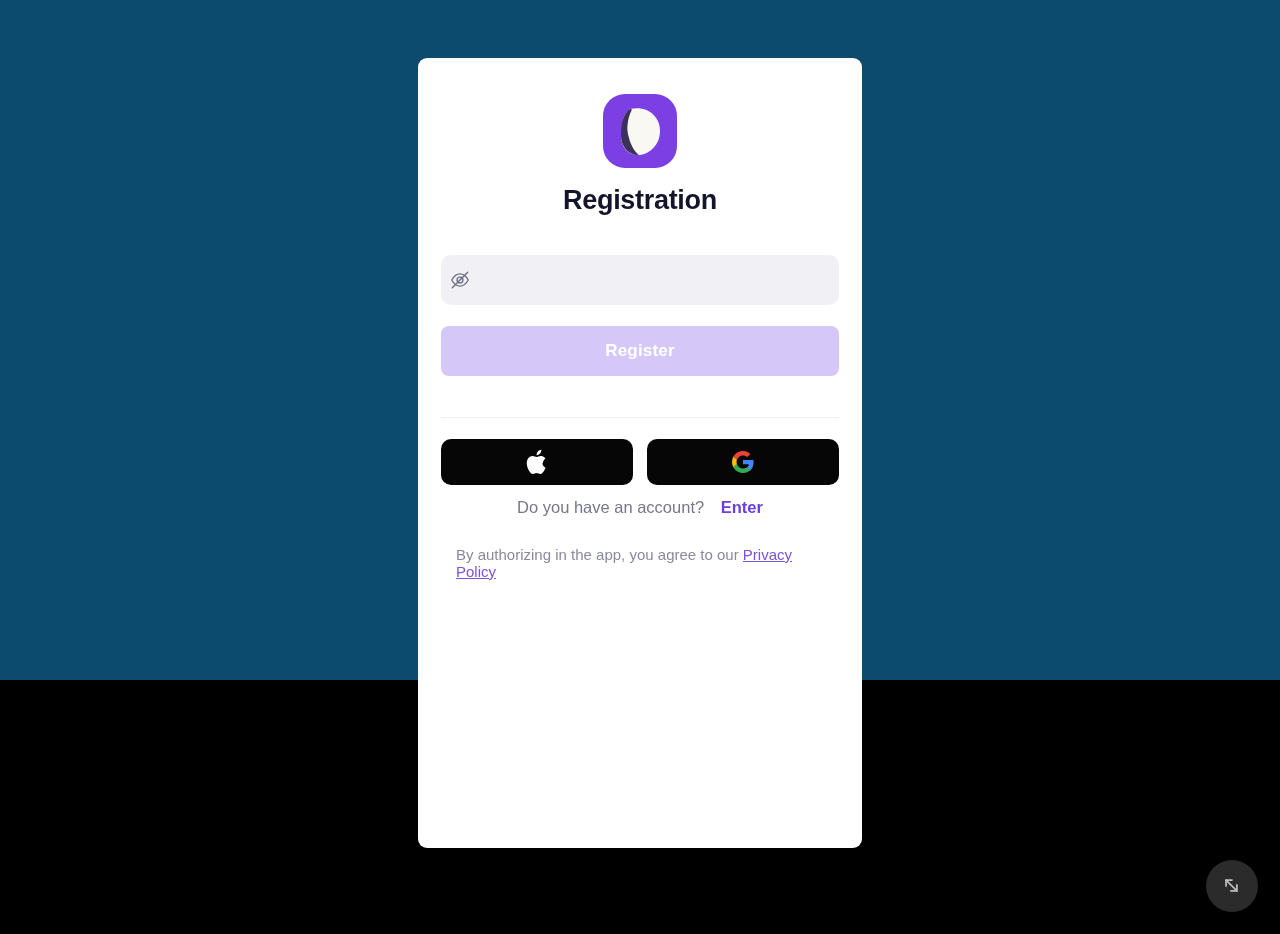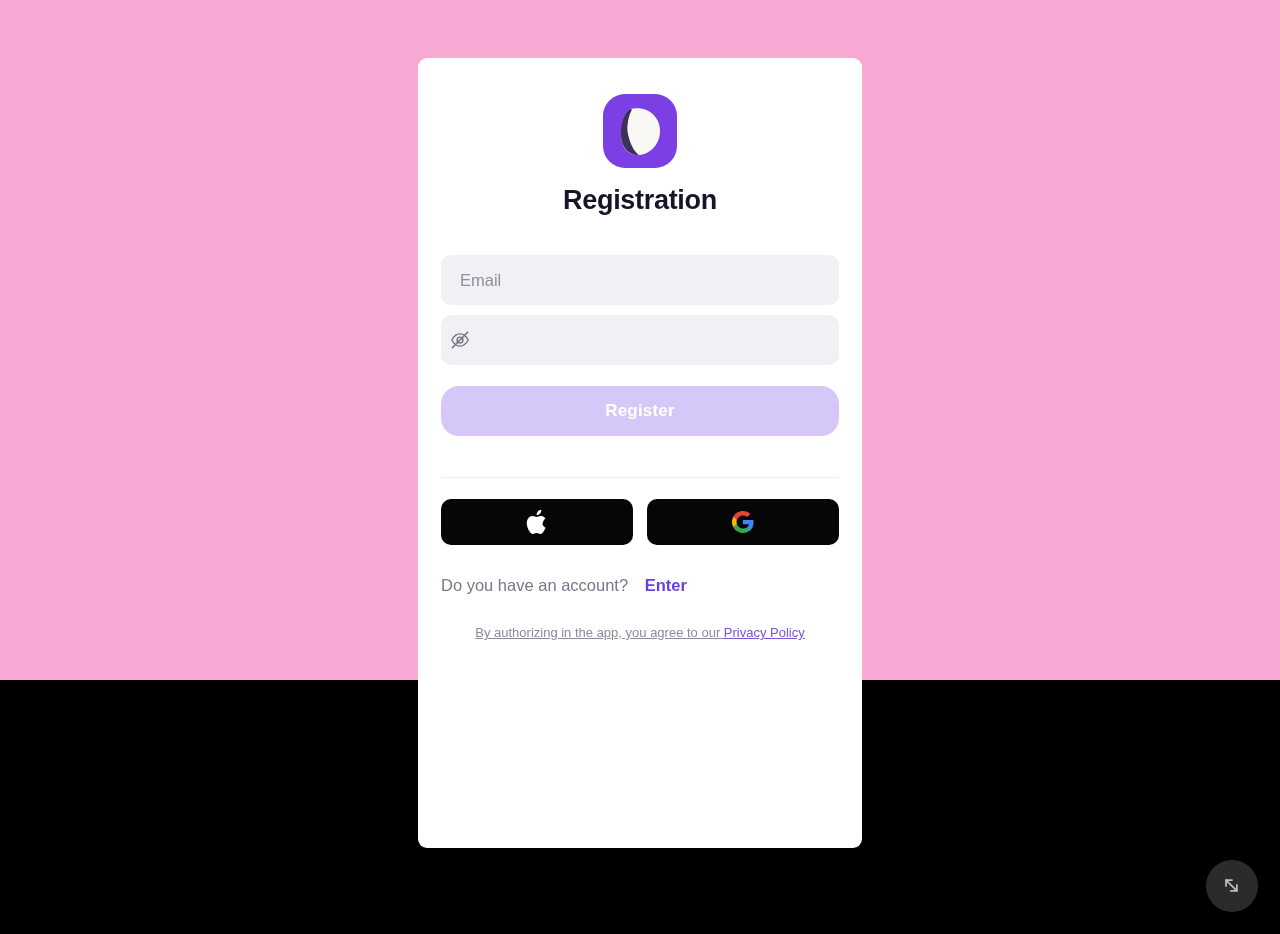--- a/index.html
+++ b/index.html
@@ -9,21 +9,21 @@
     height: 934px;
     background: #000000;
     font-family: "Liberation Sans", sans-serif;
     overflow: hidden;
   }
 
   #screen {
     position: relative;
     width: 1280px;
     height: 680px;
-    background: #f9a8d4;
+    background: #0c4a6e;
   }
 
   
   .auth-card {
     position: absolute;
     left: 418px;
     top: 58px;
     width: 444px;
     height: 790px;
     background: #ffffff;
@@ -100,21 +100,21 @@
     justify-content: center;
     cursor: pointer;
     padding-right: 6px;
   }
 
   
   .submit-btn {
     margin-top: 21px;
     height: 50px;
     border: none;
-    border-radius: 18px;
+    border-radius: 8px;
     background: #D5C8F8;
     color: #ffffff;
     font-family: "Liberation Sans", sans-serif;
     font-size: 17px;
     font-weight: bold;
     letter-spacing: 0.2px;
     cursor: default;
     text-align: center;
   }
 
@@ -138,41 +138,41 @@
     border: none;
     border-radius: 10px;
     display: flex;
     align-items: center;
     justify-content: center;
     cursor: pointer;
   }
 
   
   .account-line {
-    margin-top: 31px;
+    margin-top: 13px;
+    text-align: center;
     font-size: 16.5px;
     color: #77778A;
   }
   .account-line .enter-link {
     color: #6B3FE0;
     font-weight: bold;
     margin-left: 12px;
     text-decoration: none;
     cursor: pointer;
   }
 
   
   .terms {
     margin-top: 29px;
-    text-align: center;
-    font-size: 13px;
+    text-align: left;
+    font-size: 15px;
     line-height: 17px;
     color: #8A8A9C;
     padding: 0 15px;
-    text-decoration: underline;
   }
   .terms .policy-link {
     color: #7B52D8;
     text-decoration: underline;
     cursor: pointer;
   }
 
   
   .expand-fab {
     position: absolute;
@@ -204,23 +204,20 @@
           <path d="M12 4 C7 11 5 20 6 28 C7 38 13 46 20 50 C11 50 3 42 3 31 C3 18 6 8 12 4 Z" fill="#3B3159"></path>
           <path d="M13 4.2 C9 13 8 23 11 33 C13 41 17 47 21 50 C12 49 4 41 4 30 C4 17 8 7 13 4.2 Z" fill="#3B3159"></path>
         </svg>
       </div>
     </div>
 
     <h1 class="page-title">Registration</h1>
 
     <div class="fields">
 
-      <div class="field">
-        <input type="text" placeholder="Email" value="" style="">
-      </div>
 
       <div class="field">
         <button class="eye-btn">
           <svg width="22" height="22" viewBox="0 0 24 24" fill="none" stroke="#6E6E80" stroke-width="1.5" stroke-linecap="round" stroke-linejoin="round">
             <path d="M3 12 C5.5 7.5 8.8 5.3 12 5.3 C15.2 5.3 18.5 7.5 21 12 C18.5 16.5 15.2 18.7 12 18.7 C8.8 18.7 5.5 16.5 3 12 Z"></path>
             <circle cx="12" cy="12" r="3.2"></circle>
             <line x1="3.6" y1="20.4" x2="20.4" y2="3.6"></line>
           </svg>
         </button>
       </div>

